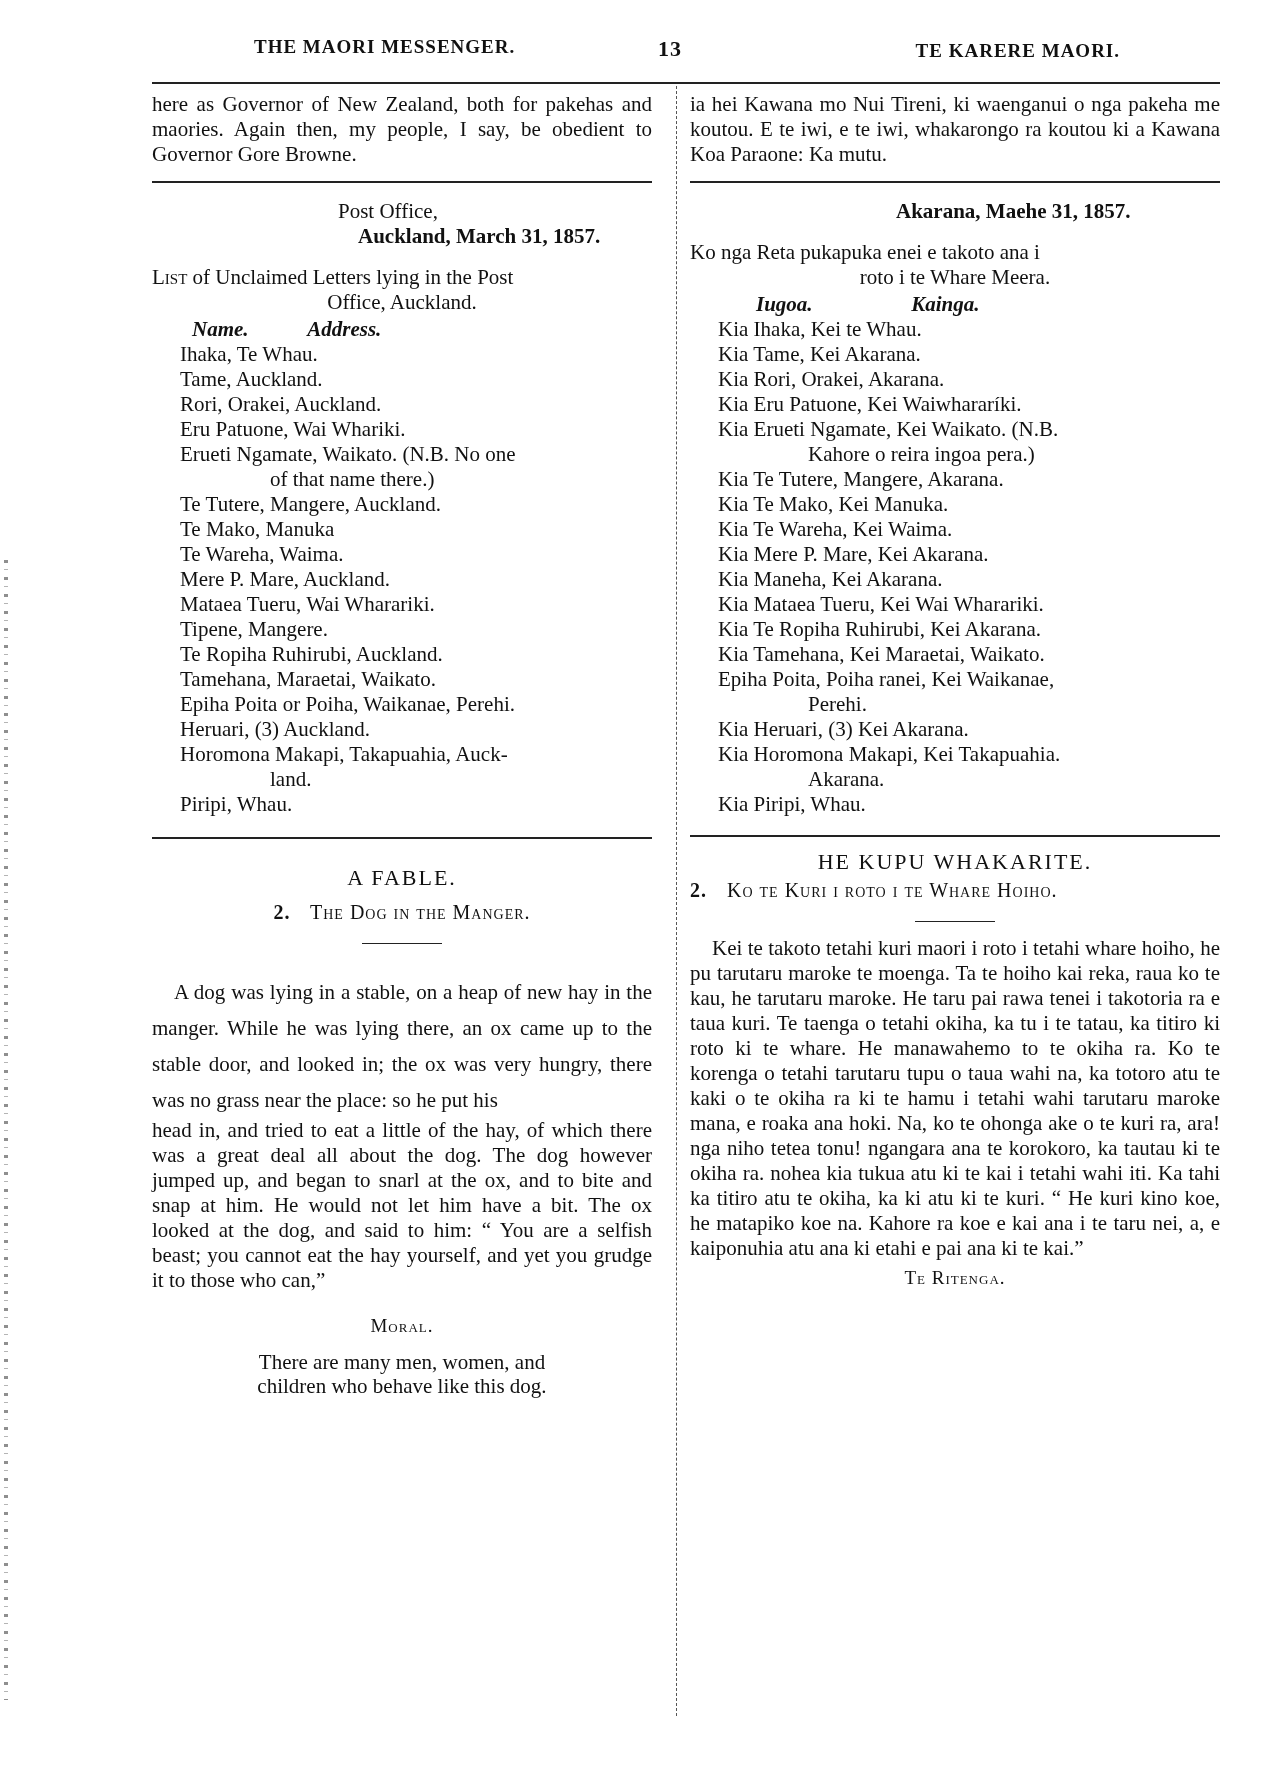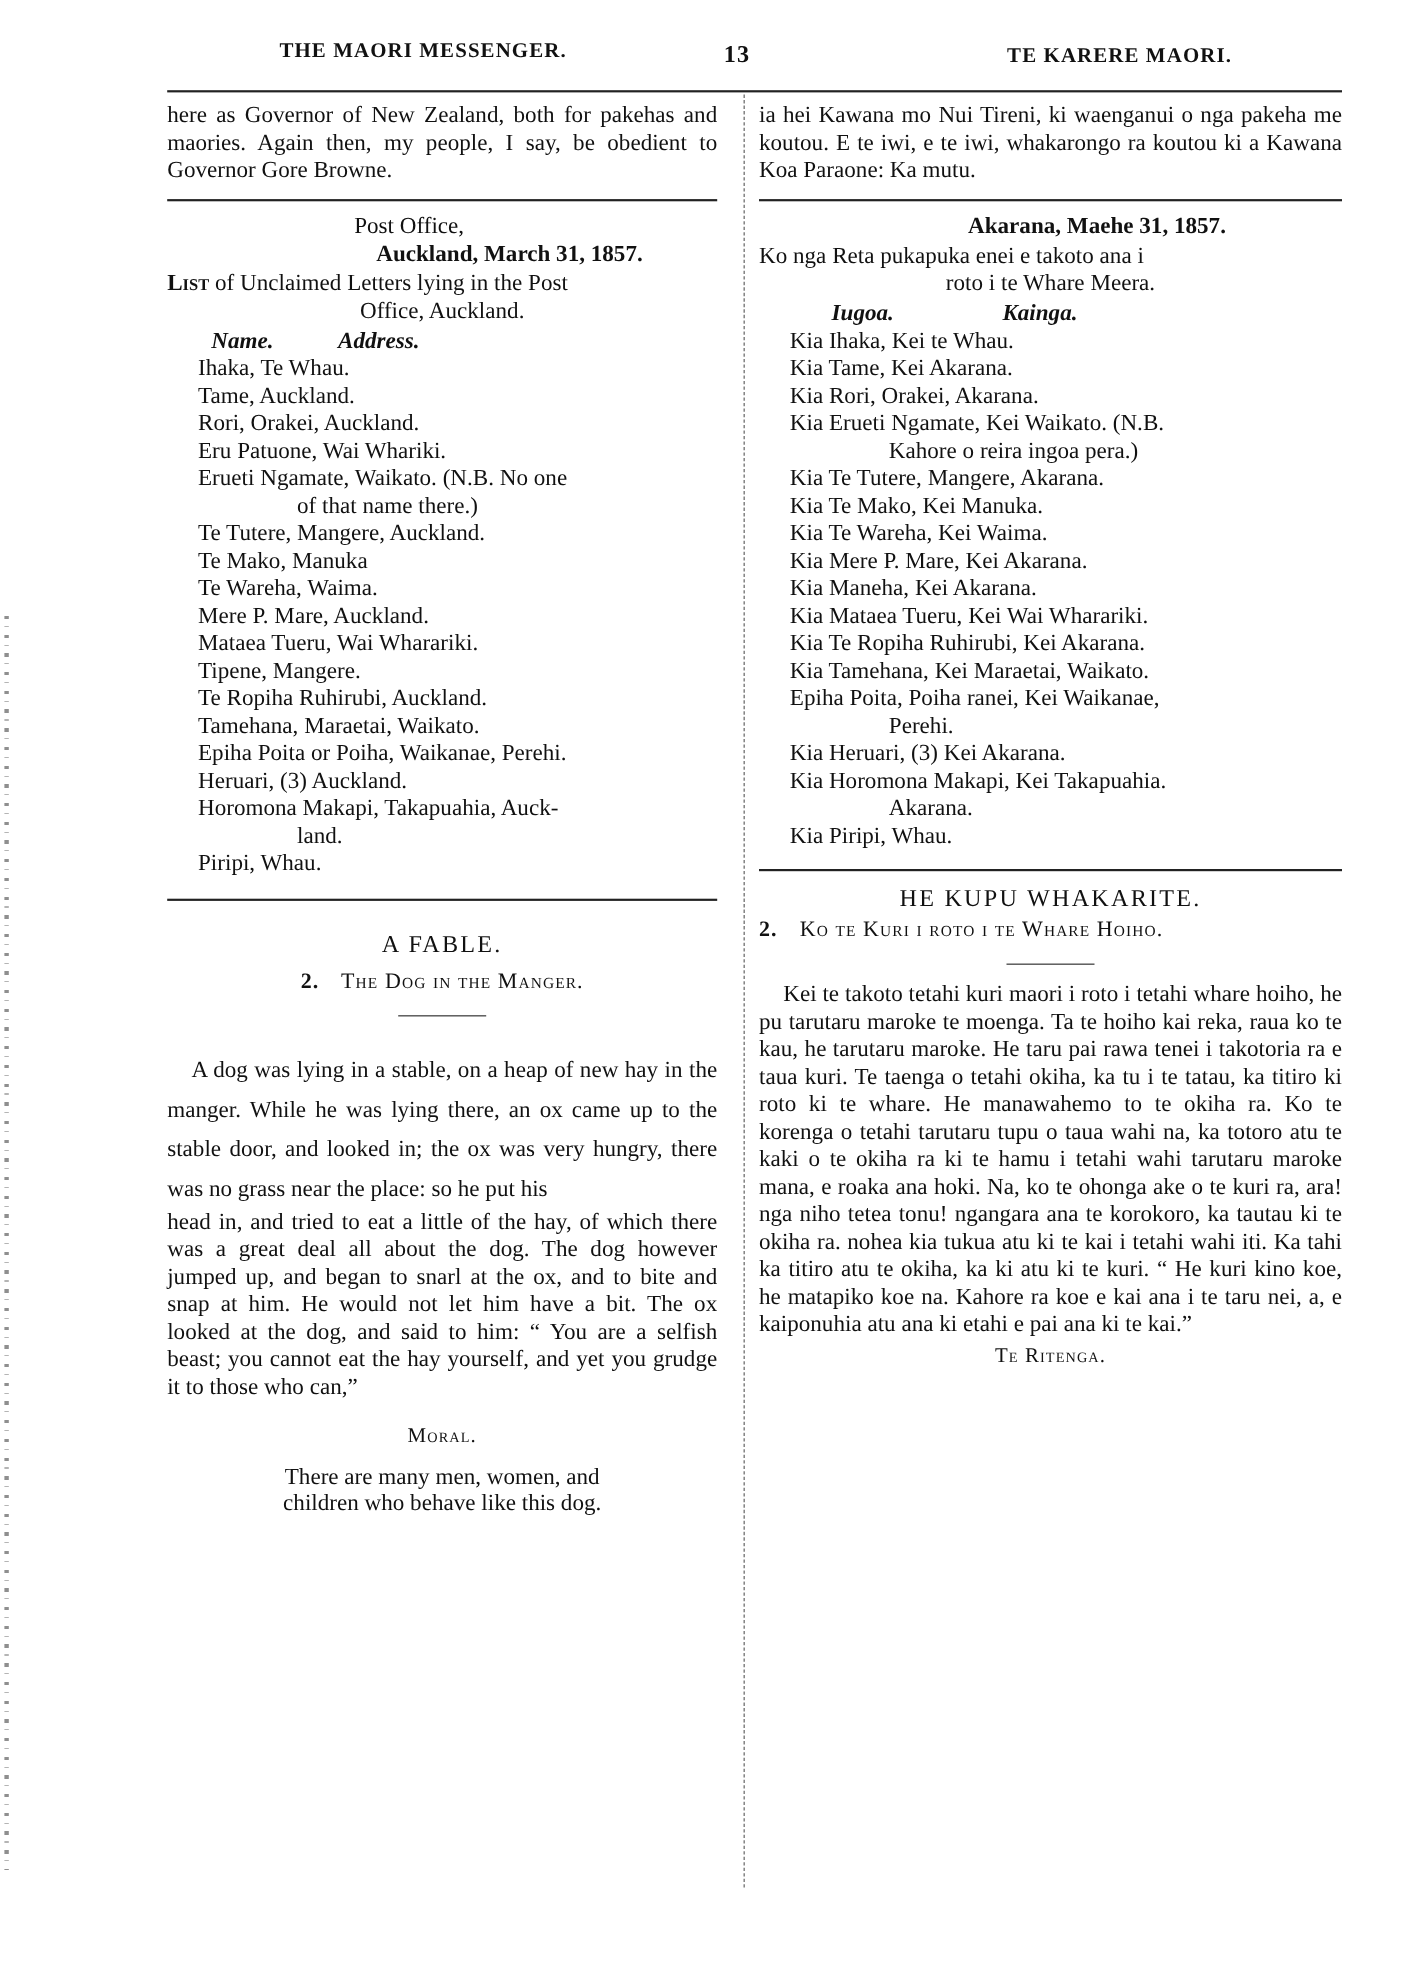--- a/index.html
+++ b/index.html
@@ -29,25 +29,25 @@
     }
     .col {
       position: absolute; top: 92px; width: 500px;
       font-size: 21px; line-height: 25px;
     }
     .col.left { left: 152px; }
     .col.right { left: 690px; width: 530px; }
     .para { text-align: justify; margin: 0; }
     .rule { height: 2px; background: #222; margin: 14px 0 10px 0; }
     .rule.short { width: 80px; margin: 18px auto 30px auto; height: 1px; }
-    .dateline { margin: 0; }
+    .dateline { margin: 16px; }
     .dateline .l1 { padding-left: 170px; }
     .dateline .l2 { padding-left: 190px; font-weight: bold; }
     .list-heading { margin: 2px 0 0 0; text-align: justify; text-indent: 0; }
-    .list-heading .sc { font-variant: small-caps; font-weight: bold; }
+    .list-heading .sc { font-variant: small-caps; font-weight: normal; }
     .list-heading .cont { display: block; text-align: center; }
     .cols-label { font-style: italic; font-weight: bold; margin: 2px 0 0 40px; }
     .cols-label span { display: inline-block; min-width: 110px; }
     .entries { list-style: none; margin: 0; padding: 0 0 0 28px; }
     .entries li { margin: 0; }
     .entries li .cont { display: block; padding-left: 90px; }
     .fable-title { text-align: center; font-size: 22px; letter-spacing: 2px; margin-top: 26px; }
     .fable-sub { text-align: center; font-variant: small-caps; font-size: 20px; margin-top: 10px; letter-spacing: 1px; }
     .fable-sub .n { margin-right: 14px; font-weight: bold; }
     .story-left { font-size: 21px; line-height: 36px; text-indent: 22px; }
@@ -137,20 +137,21 @@
     <span class="cont">roto i te Whare Meera.</span>
   </div>
   <div class="cols-label" style="margin-left:66px;">
     <span style="min-width:150px;">Iugoa.</span>
     <span>Kainga.</span>
   </div>
   <ul class="entries" id="right-entries">
       <li><span>Kia Ihaka, Kei te Whau.</span></li>
       <li><span>Kia Tame, Kei Akarana.</span></li>
       <li><span>Kia Rori, Orakei, Akarana.</span></li>
+      <li><span>Kia Eru Patuone, Kei Waiwhararíki.</span></li>
       <li><span>Kia Erueti Ngamate, Kei Waikato. (N.B.</span><span class="cont">Kahore o reira ingoa pera.)</span></li>
       <li><span>Kia Te Tutere, Mangere, Akarana.</span></li>
       <li><span>Kia Te Mako, Kei Manuka.</span></li>
       <li><span>Kia Te Wareha, Kei Waima.</span></li>
       <li><span>Kia Mere P. Mare, Kei Akarana.</span></li>
       <li><span>Kia Maneha, Kei Akarana.</span></li>
       <li><span>Kia Mataea Tueru, Kei Wai Wharariki.</span></li>
       <li><span>Kia Te Ropiha Ruhirubi, Kei Akarana.</span></li>
       <li><span>Kia Tamehana, Kei Maraetai, Waikato.</span></li>
       <li><span>Epiha Poita, Poiha ranei, Kei Waikanae,</span><span class="cont">Perehi.</span></li>

